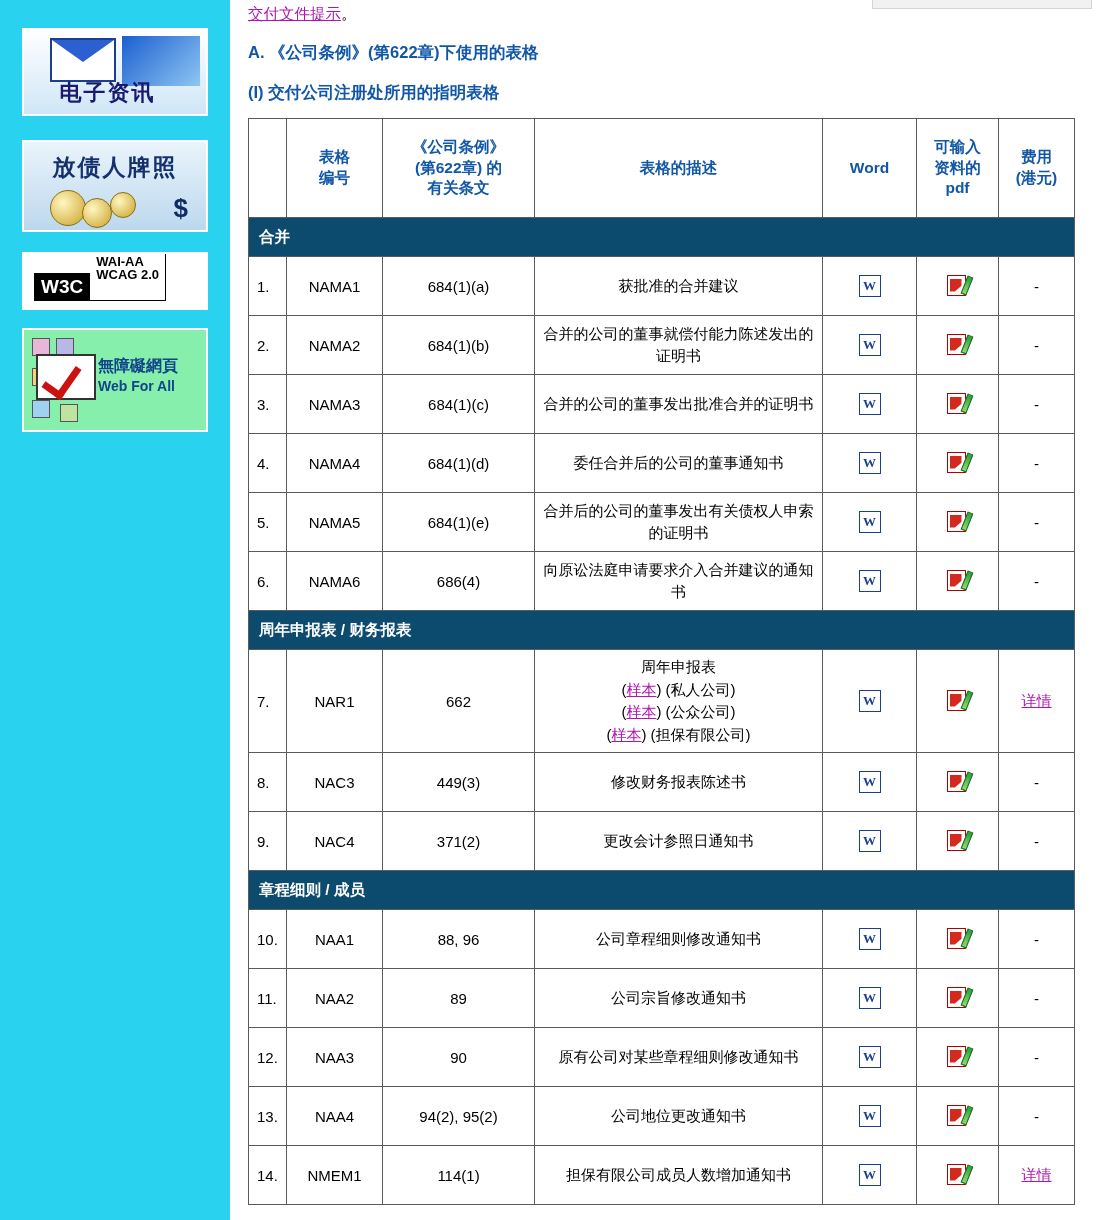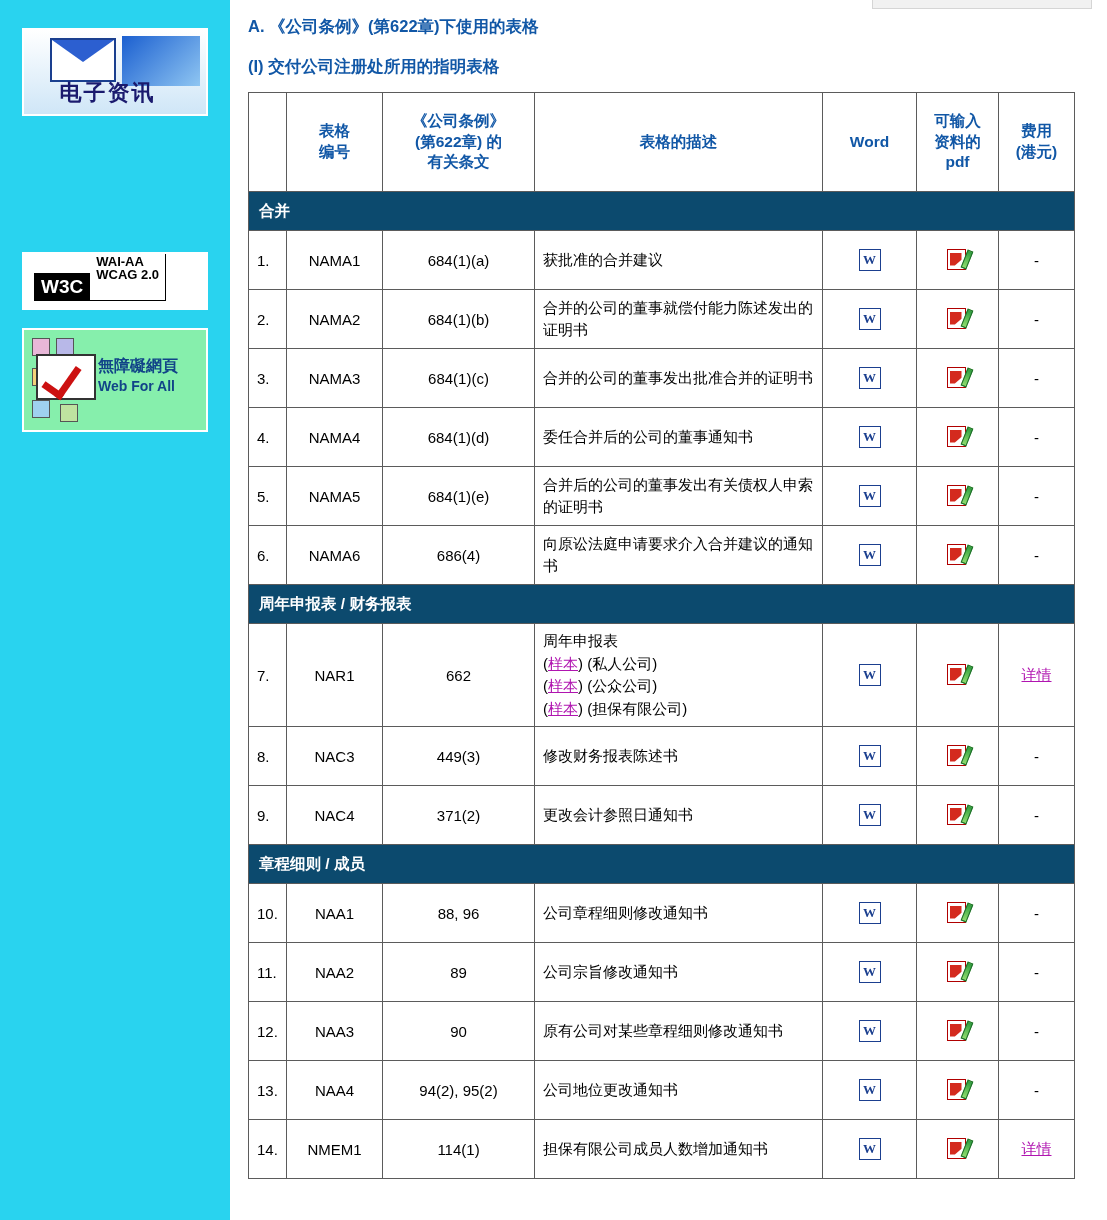--- a/index.html
+++ b/index.html
@@ -288,21 +288,21 @@
   .col-code  { width: 96px; }
   .col-prov  { width: 152px; }
   .col-desc  { width: 288px; }
   .col-word  { width: 94px; }
   .col-pdf   { width: 82px; }
   .col-fee   { width: 76px; }
 
   td.c-no    { text-align: left; }
   td.c-code  { text-align: center; }
   td.c-prov  { text-align: center; }
-  td.c-desc  { text-align: left; line-height: 1.5; }
+  td.c-desc  { text-align: center; line-height: 1.5; }
   td.c-word, td.c-pdf, td.c-fee { text-align: center; }
   tr.data-row td { height: 46px; }
 
   tr.section td {
     background: #0c4a6e;
     color: #ffffff;
     font-weight: bold;
     font-size: 15.5px;
     height: 30px;
     padding: 4px 10px;
@@ -380,20 +380,27 @@
     <div class="side-banner" id="banner-einfo">
       <div class="einfo-inner">
         <div class="env-blue-block"></div>
         <div class="env-shape">
           <div class="env-flap"></div>
         </div>
         <div class="einfo-text">电子资讯</div>
       </div>
     </div>
 
+    <div class="side-banner" id="banner-money">
+      <div class="money-text">放债人牌照</div>
+      <div class="coin" style="left:26px; top:48px; width:34px; height:34px;"></div>
+      <div class="coin" style="left:58px; top:56px; width:28px; height:28px;"></div>
+      <div class="coin" style="left:86px; top:50px; width:24px; height:24px;"></div>
+      <div class="dollar">$</div>
+    </div>
 
     <div class="side-banner" id="banner-w3c">
       <div class="w3c-row">
         <div class="w3c-logo">W3C</div>
         <div class="w3c-right">
           <span>WAI-AA</span>
           <span>WCAG 2.0</span>
         </div>
       </div>
     </div>
@@ -411,20 +418,23 @@
         <div class="wfa-text1">無障礙網頁</div>
         <div class="wfa-text2">Web For All</div>
       </div>
     </div>
   </div>
 
   <div class="content">
 
     <div class="top-bar"></div>
 
+    <p class="lead-line">
+      <a class="link">交付文件提示</a><span>。</span>
+    </p>
 
 
     <div class="heading-a">A. 《公司条例》(第622章)下使用的表格</div>
     <div class="heading-i">(I) 交付公司注册处所用的指明表格</div>
 
     <table class="forms">
       <colgroup>
         <col class="col-no">
           <col class="col-code">
           <col class="col-prov">

